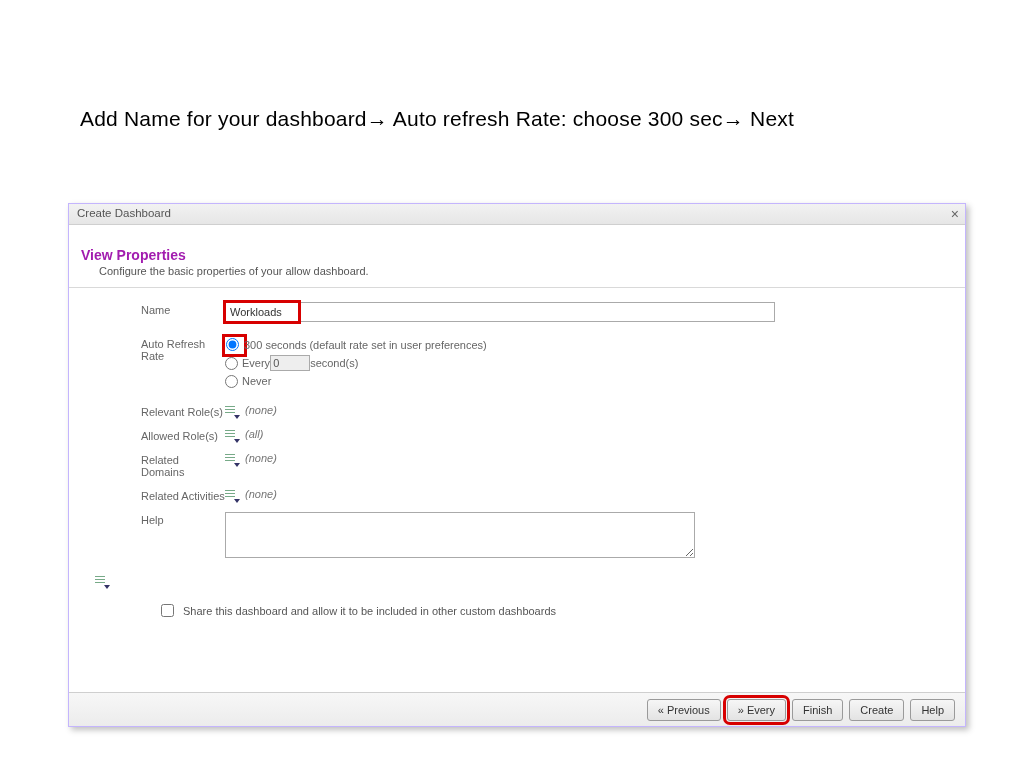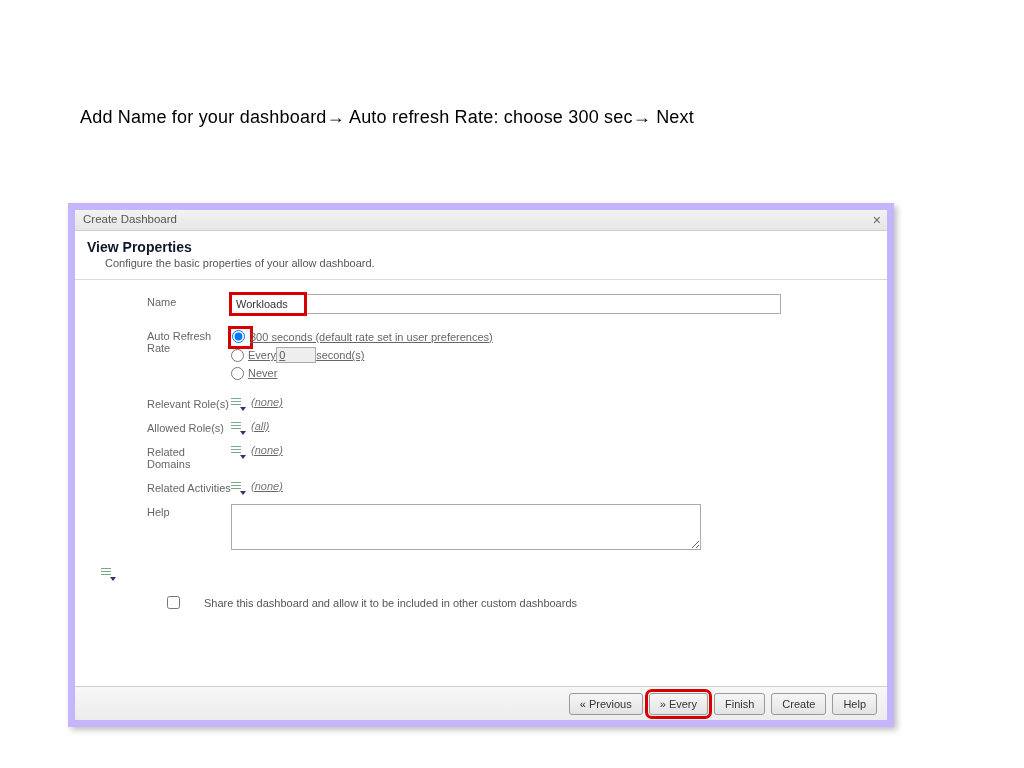--- a/index.html
+++ b/index.html
@@ -9,33 +9,33 @@
     width: 1024px;
     height: 768px;
     font-family: "Segoe UI", Tahoma, Arial, sans-serif;
     background: #fff;
     color: #333;
   }
   .instruction {
     position: absolute;
     left: 80px;
     top: 107px;
-    font-size: 18px;
+    font-size: 21px;
     color: #000;
     letter-spacing: 0.2px;
   }
   .arrow-glyph { font-family: "Segoe UI Symbol", Arial; }
   .dialog {
     position: absolute;
     left: 68px;
     top: 203px;
-    width: 826px;
+    width: 898px;
     height: 524px;
     background: #fff;
-    border: 7px solid #c4b5fd;
+    border: 1px solid #c4b5fd;
     box-shadow: 3px 3px 6px rgba(0,0,0,0.25);
   }
   .titlebar {
     height: 21px;
     background: linear-gradient(#f2f2f2,#e6e6e6);
     border-bottom: 1px solid #cfcfcf;
     font-size: 11.5px;
     color: #555;
     padding: 3px 8px;
     position: relative;
@@ -44,24 +44,24 @@
     position: absolute;
     right: 6px; top: 2px;
     font-size: 14px; color: #666; cursor: pointer;
     font-family: Arial;
   }
   .header {
     padding: 8px 12px 10px 12px;
     border-bottom: 1px solid #d9d9d9;
   }
   .header h2 {
-    margin: 0 0 2px 0;
+    margin: 14px 0 2px 0;
     font-size: 14px;
     font-weight: bold;
-    color: #0f172a;
+    color: #a21caf;
   }
   .header p {
     margin: 0;
     font-size: 11px;
     color: #555;
     padding-left: 18px;
   }
   .form {
     padding: 14px 26px 8px 26px;
     font-size: 11px;
@@ -73,21 +73,21 @@
     margin-bottom: 14px;
   }
   .row.tight { margin-bottom: 10px; }
   .lbl {
     width: 130px;
     flex: 0 0 130px;
     padding-top: 2px;
     color: #666;
     padding-left: 46px;
   }
-  .val { flex: 1; color: #666; text-decoration: underline; }
+  .val { flex: 1; color: #666; }
   input[type="text"].name-input {
     width: 550px;
     height: 20px;
     border: 1px solid #aaa;
     font-size: 11px;
     padding: 2px 4px;
     color: #333;
   }
   .hl-red { outline: 3px solid #d70000; outline-offset: 0; display:inline-block; }
   .hl-red-sm { outline: 3px solid #d70000; outline-offset: 0; display:inline-block; padding:1px; }
@@ -106,21 +106,21 @@
   }
   .picker-icon::after {
     content:""; position:absolute; right:-1px; bottom:-2px; width:0;height:0;
     border-left:3px solid transparent; border-right:3px solid transparent; border-top:4px solid #336;
   }
   .ital { font-style: italic; color:#777; }
   textarea.help-ta {
     width: 470px; height: 46px; border:1px solid #aaa; resize: both;
     font-size:11px; padding:3px; color:#333;
   }
-  .share-row { padding-left: 62px; display:flex; align-items:center; gap:21px; margin-top:4px; }
+  .share-row { padding-left: 62px; display:flex; align-items:center; gap:6px; margin-top:4px; }
   .footer {
     position:absolute; left:0; right:0; bottom:0;
     border-top: 1px solid #cfcfcf;
     background: linear-gradient(#f7f7f7,#ececec);
     height: 34px;
     display:flex; justify-content:flex-end; align-items:center;
     padding: 0 10px; gap:6px;
   }
   .btn {
     height: 22px;

